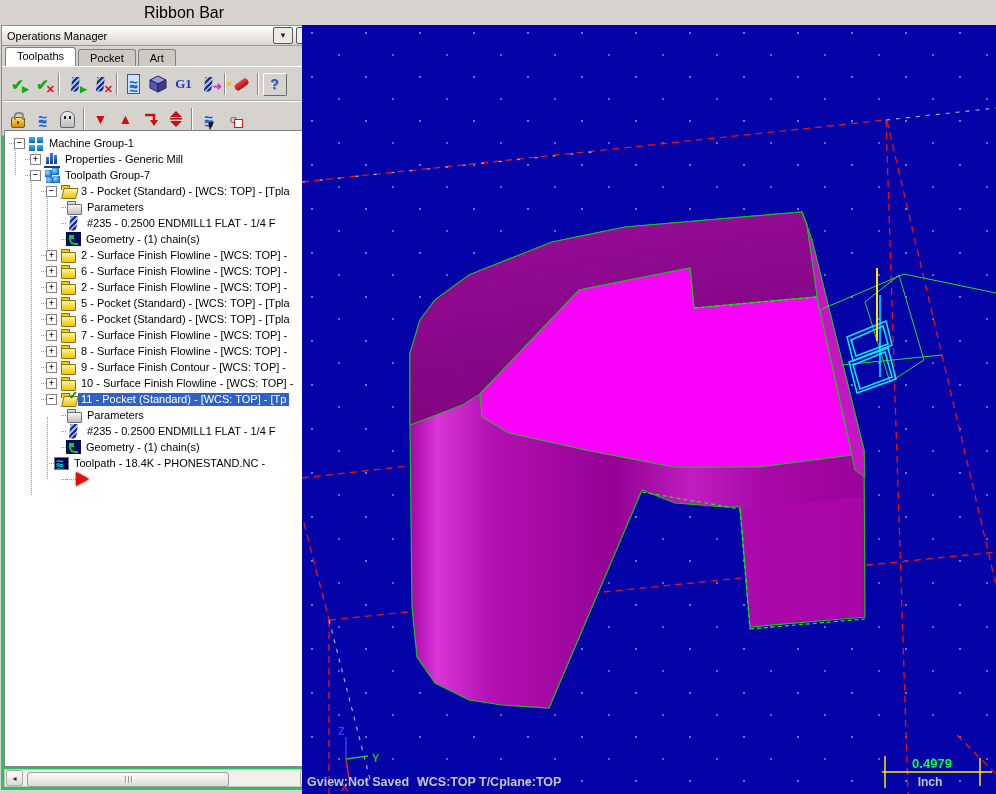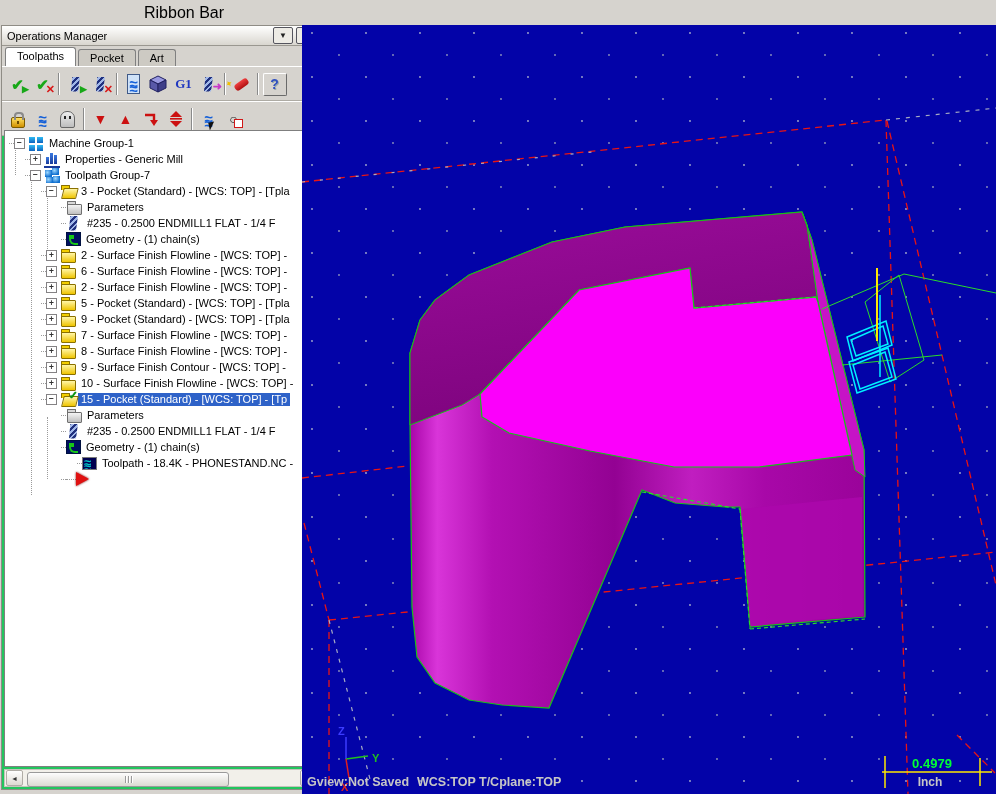--- a/index.html
+++ b/index.html
@@ -253,21 +253,21 @@
       <div class="trow" style="padding-left:36px">
         <span class="stub"></span>
         <span class="exp">+</span>
         <span class="ic fold"></span>
         <span class="lbl">5 - Pocket (Standard) - [WCS: TOP] - [Tpla</span>
       </div>
       <div class="trow" style="padding-left:36px">
         <span class="stub"></span>
         <span class="exp">+</span>
         <span class="ic fold"></span>
-        <span class="lbl">9 - Pocket (Standard) - [WCS: TOP] - [Tpla</span>
+        <span class="lbl">6 - Pocket (Standard) - [WCS: TOP] - [Tpla</span>
       </div>
       <div class="trow" style="padding-left:36px">
         <span class="stub"></span>
         <span class="exp">+</span>
         <span class="ic fold"></span>
         <span class="lbl">7 - Surface Finish Flowline - [WCS: TOP] -</span>
       </div>
       <div class="trow" style="padding-left:36px">
         <span class="stub"></span>
         <span class="exp">+</span>
@@ -285,40 +285,40 @@
         <span class="exp">+</span>
         <span class="ic fold"></span>
         <span class="lbl">10 - Surface Finish Flowline - [WCS: TOP] -</span>
       </div>
       <div class="trow sel" style="padding-left:36px">
         <span class="stub"></span>
         <span class="exp">−</span>
         <span class="ic fold open">
           <b class="chk">✓</b>
         </span>
-        <span class="lbl">15 - Pocket (Standard) - [WCS: TOP] - [Tp</span>
+        <span class="lbl">11 - Pocket (Standard) - [WCS: TOP] - [Tp</span>
       </div>
       <div class="trow" style="padding-left:56px">
         <span class="stub"></span>
         <span class="ic fold gray"></span>
         <span class="lbl">Parameters</span>
       </div>
       <div class="trow" style="padding-left:56px">
         <span class="stub"></span>
         <span class="ic">
           <span class="toolglyph"></span>
         </span>
         <span class="lbl">#235 - 0.2500 ENDMILL1 FLAT -  1/4 F</span>
       </div>
       <div class="trow" style="padding-left:56px">
         <span class="stub"></span>
         <span class="ic geom"></span>
         <span class="lbl">Geometry - (1) chain(s)</span>
       </div>
-      <div class="trow" style="padding-left:72px">
+      <div class="trow" style="padding-left:44px">
         <span class="stub"></span>
         <span class="ic wdark"></span>
         <span class="lbl">Toolpath - 18.4K - PHONESTAND.NC -</span>
       </div>
       <div class="trow" style="padding-left:56px">
         <span class="stub"></span>
         <span class="stub" style="width:10px"></span>
         <span class="insarrow"></span>
       </div>
     </div>

